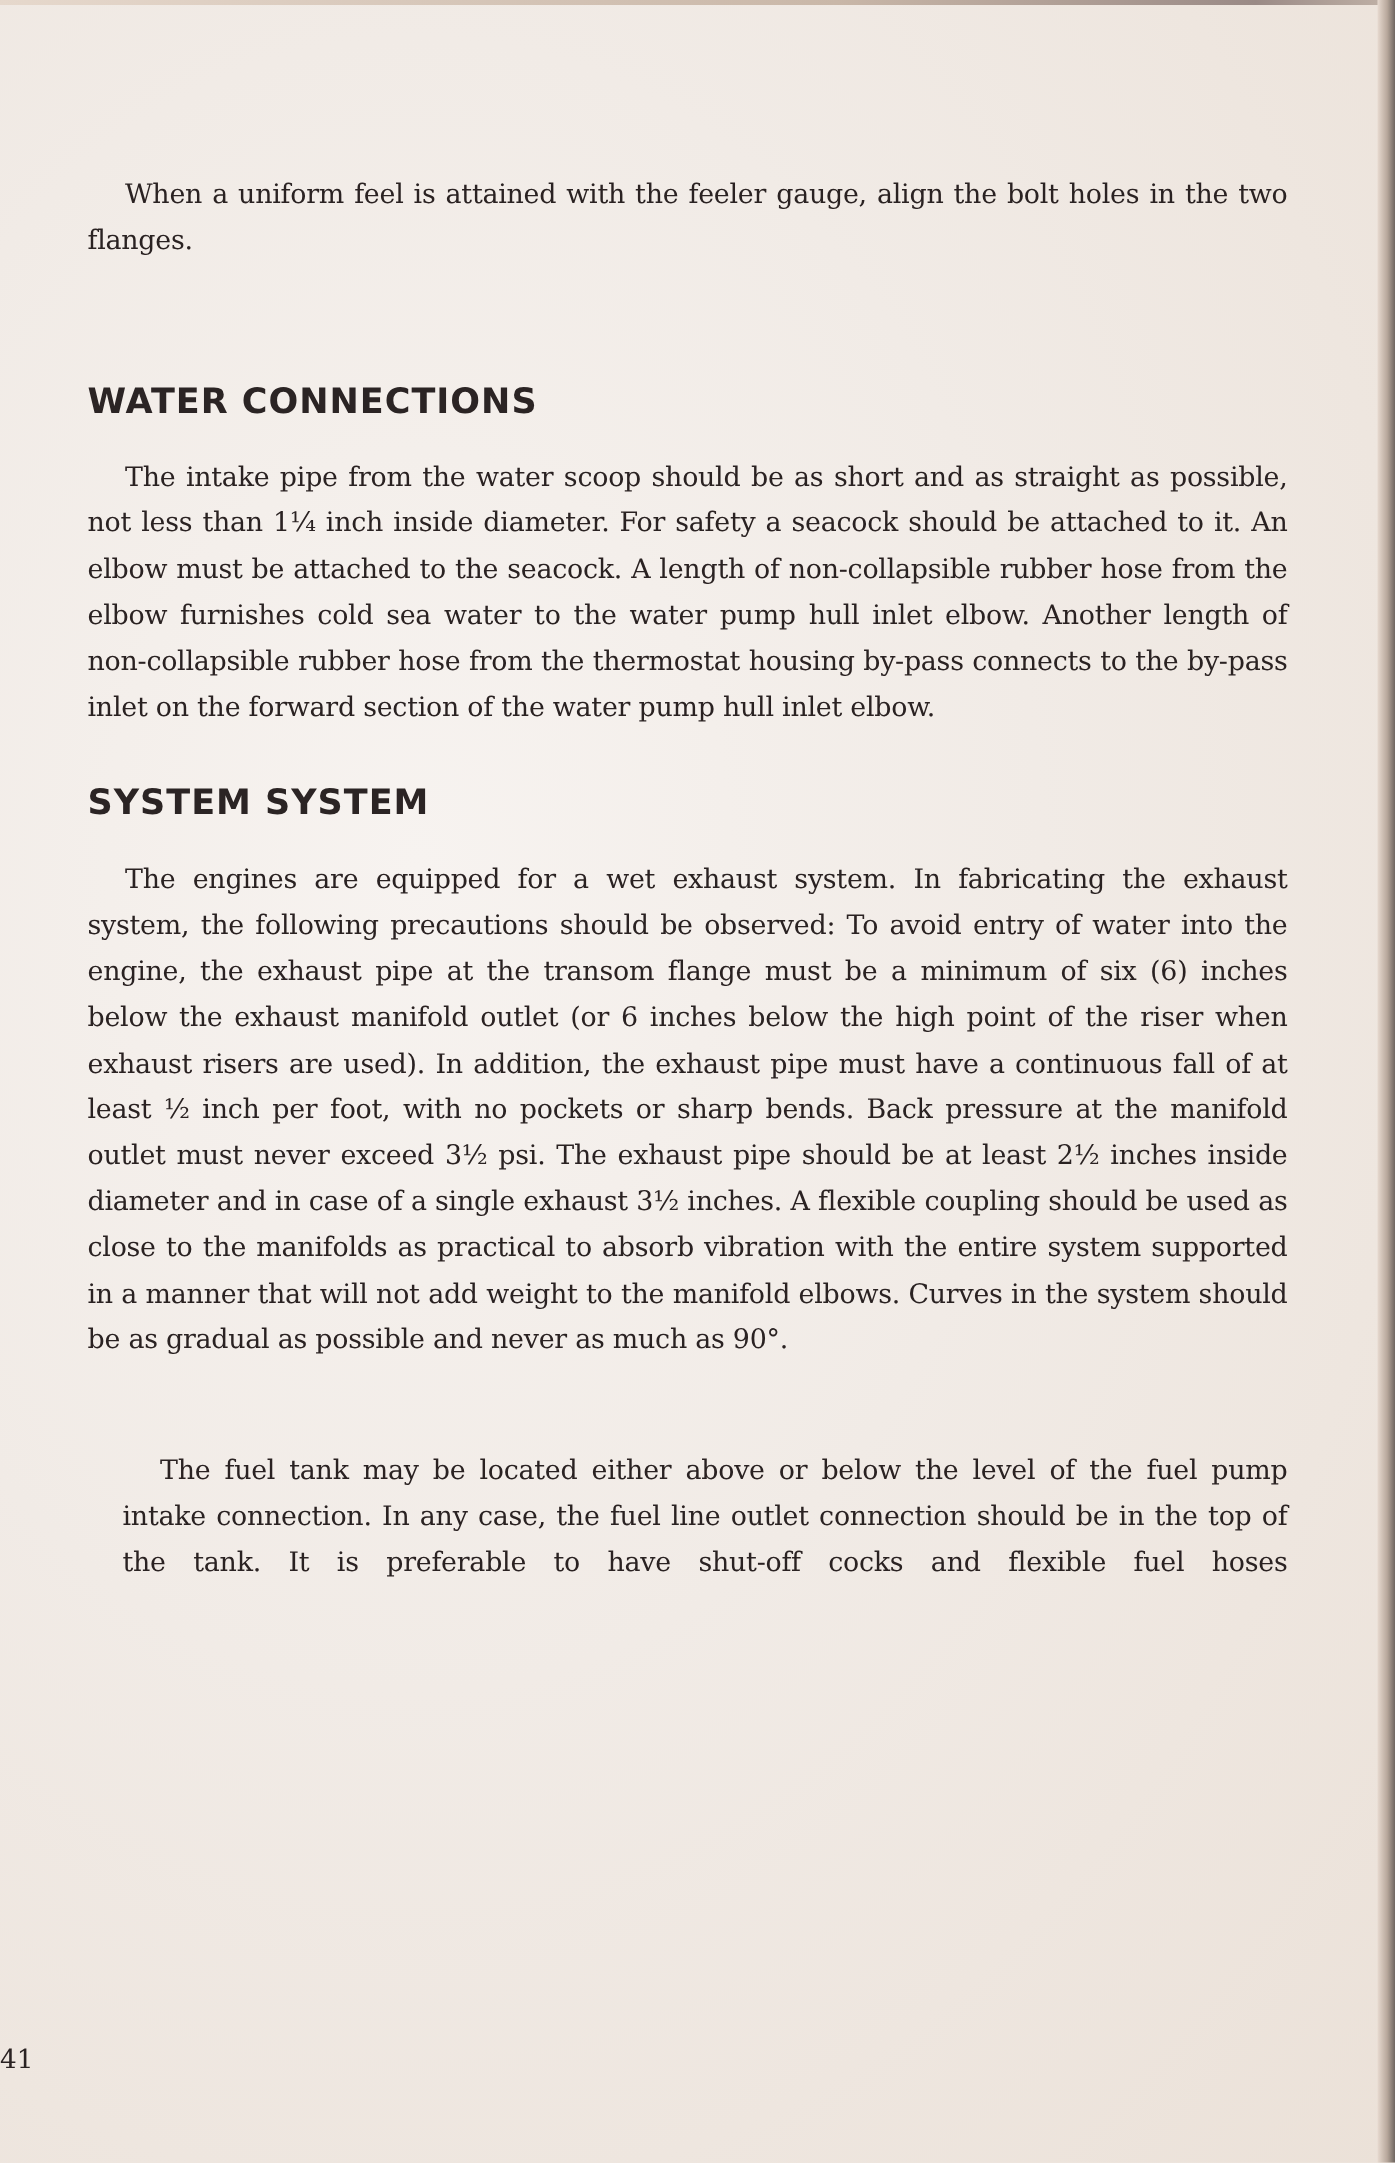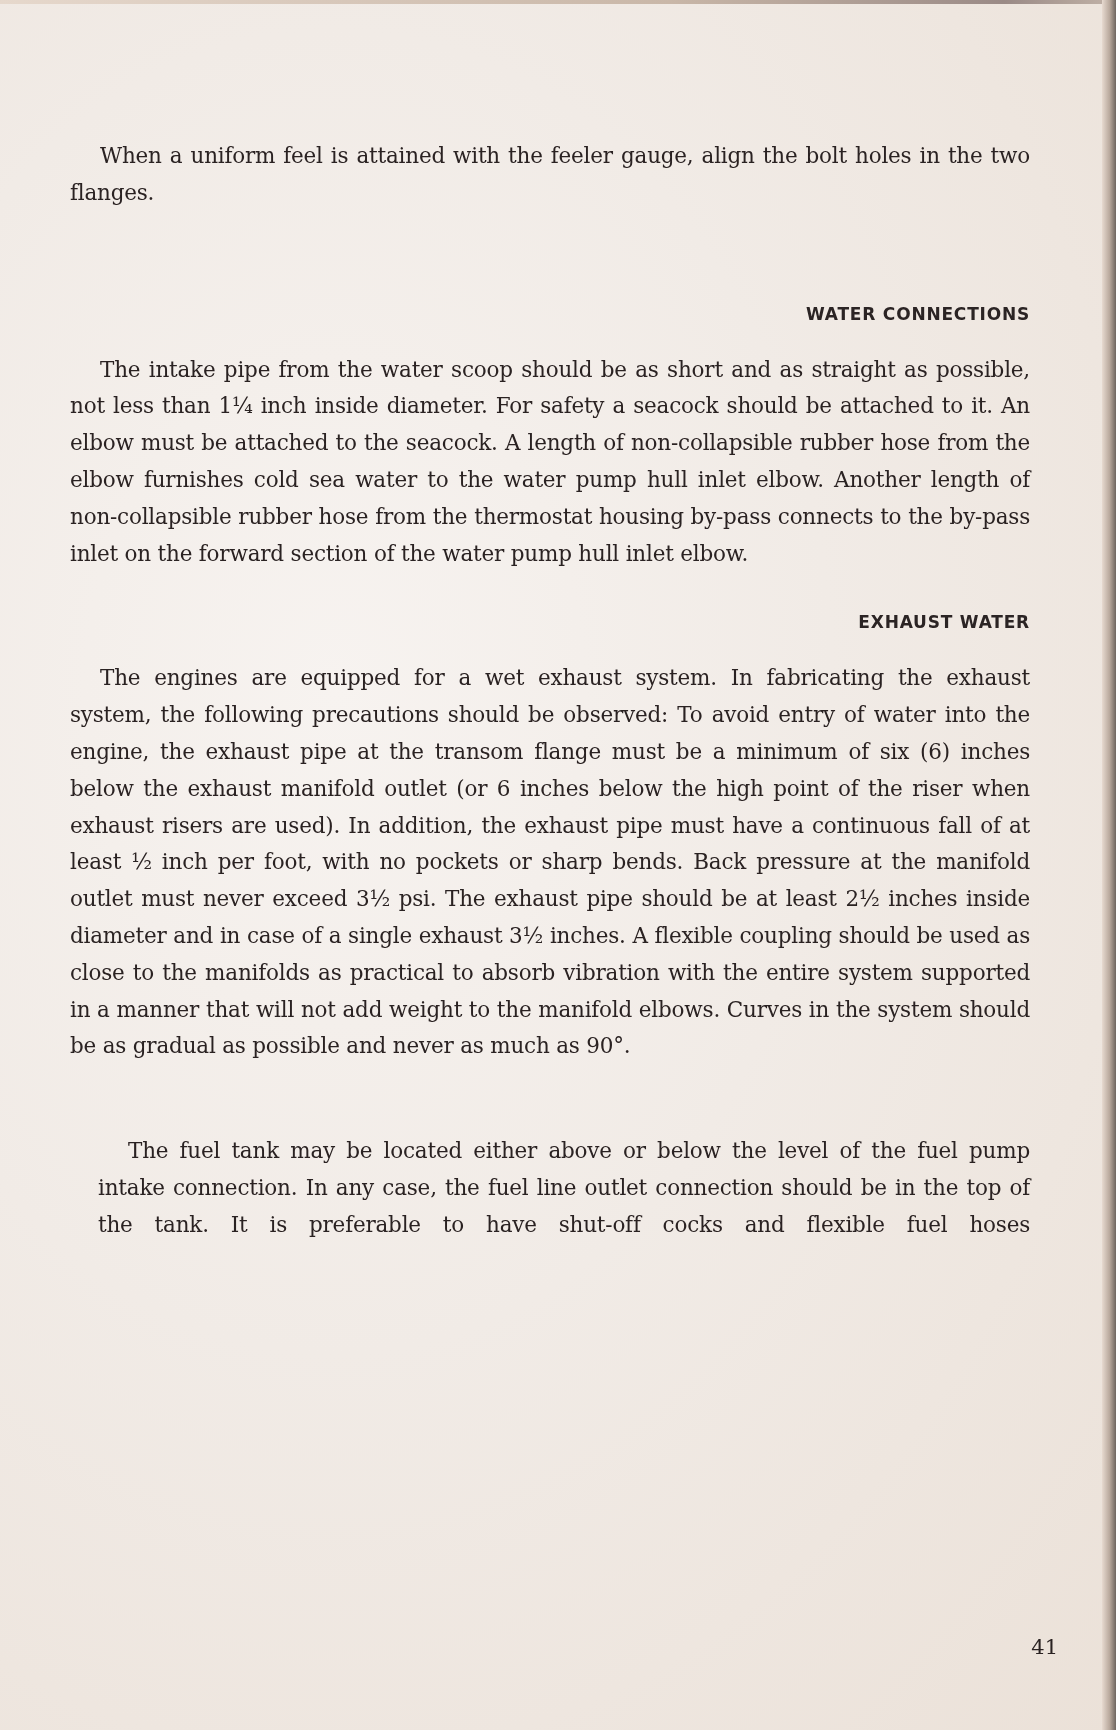--- a/index.html
+++ b/index.html
@@ -28,45 +28,44 @@
   }
   p.para {
     margin: 0; font-size: 21.5px; line-height: 36.8px;
     text-align: justify; text-indent: 30px;
     font-family: "DejaVu Serif", serif;
     letter-spacing: -0.2px;
   }
   .gap1 { height: 26px; }
   h2.heading {
     margin: 0; font-family: "DejaVu Sans", "Liberation Sans", sans-serif;
-    font-weight: bold; font-size: 17px; letter-spacing: 0.8px;
+    font-weight: bold; font-size: 28px; letter-spacing: 0.8px;
     color: #2b2424;
-    text-align: right;
   }
   .page-number {
-    position: absolute; left: 12px; width: 1046px; top: 1635px;
-    text-align: right; font-size: 21px;
+    position: absolute; left: 0; width: 1046px; top: 1635px;
+    text-align: left; font-size: 21px;
   }
 </style>
 </head>
 <body>
 
 <div class="page">
   <div class="content">
     <p class="para">When a uniform feel is attained with the feeler gauge, align the bolt holes in the two flanges.</p>
     <div class="gap1"></div>
     <div class="gap1"></div>
 
     <div style="height:40px"></div>
     <h2 class="heading">WATER CONNECTIONS</h2>
     <div style="height:28px"></div>
     <p class="para">The intake pipe from the water scoop should be as short and as straight as possible, not less than 1¼ inch inside diameter. For safety a seacock should be attached to it. An elbow must be attached to the seacock. A length of non-collapsible rubber hose from the elbow furnishes cold sea water to the water pump hull inlet elbow. Another length of non-collapsible rubber hose from the thermostat housing by-pass connects to the by-pass inlet on the forward section of the water pump hull inlet elbow.</p>
 
     <div style="height:40px"></div>
-    <h2 class="heading">EXHAUST WATER</h2>
+    <h2 class="heading">SYSTEM SYSTEM</h2>
     <div style="height:28px"></div>
     <p class="para">The engines are equipped for a wet exhaust system. In fabricating the exhaust system, the following precautions should be observed: To avoid entry of water into the engine, the exhaust pipe at the transom flange must be a minimum of six (6) inches below the exhaust manifold outlet (or 6 inches below the high point of the riser when exhaust risers are used). In addition, the exhaust pipe must have a continuous fall of at least ½ inch per foot, with no pockets or sharp bends. Back pressure at the manifold outlet must never exceed 3½ psi. The exhaust pipe should be at least 2½ inches inside diameter and in case of a single exhaust 3½ inches. A flexible coupling should be used as close to the manifolds as practical to absorb vibration with the entire system supported in a manner that will not add weight to the manifold elbows. Curves in the system should be as gradual as possible and never as much as 90°.</p>
 
     <div style="height:40px"></div>
     <div style="height:28px"></div>
     <p class="para" style="text-align-last: justify; margin-left: 28px;">The fuel tank may be located either above or below the level of the fuel pump intake connection. In any case, the fuel line outlet connection should be in the top of the tank. It is preferable to have shut-off cocks and flexible fuel hoses</p>
   </div>
 
   <div class="page-number">41</div>
 </div>

